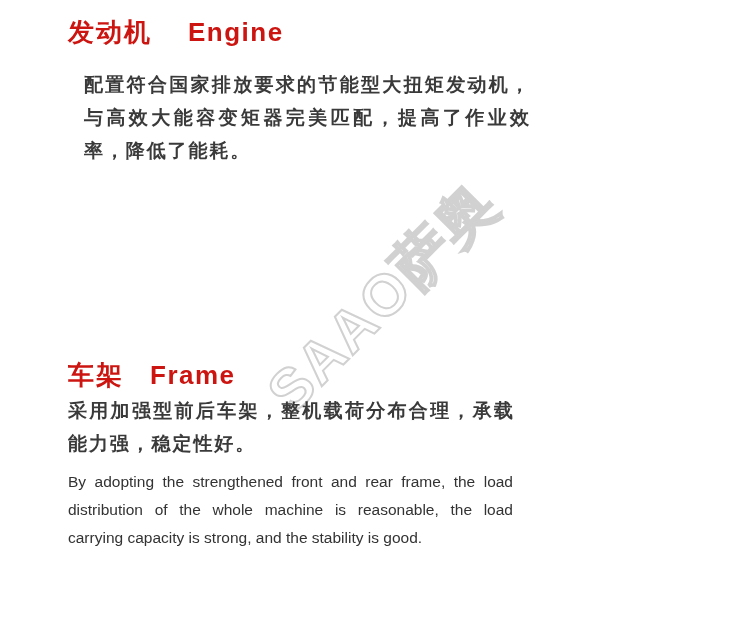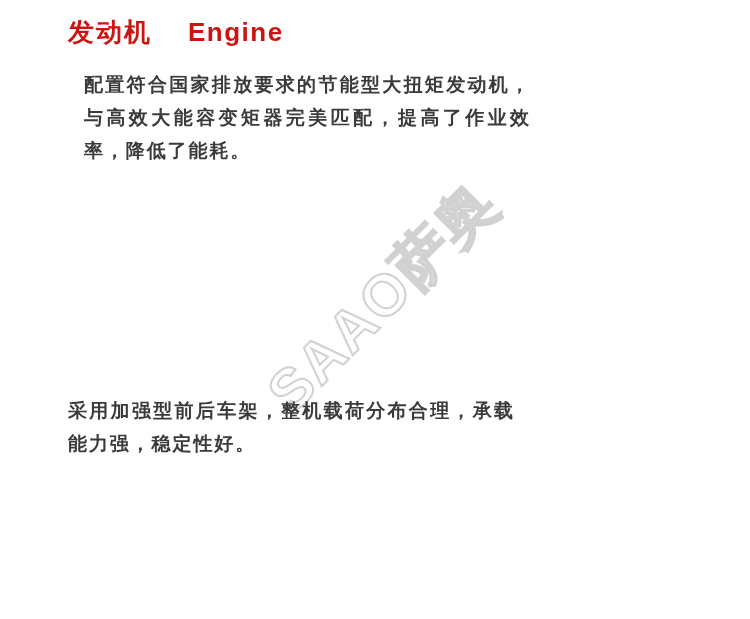--- a/index.html
+++ b/index.html
@@ -98,17 +98,21 @@
     <span class="watermark-text">SAAO萨奥</span>
   </div>
 
   <div class="section-heading" style="top:17px;">
     <span class="heading-cn">发动机</span><span class="heading-en h1-gap">Engine</span>
   </div>
 
   <p class="cn-para" style="top:52px; margin:16px;">配置符合国家排放要求的节能型大扭矩发动机，与高效大能容变矩器完美匹配，提高了作业效率，降低了能耗。</p>
 
 
+  <div class="section-heading" style="top:360px;">
+    <span class="heading-cn">车架</span><span class="heading-en h2-gap">Frame</span>
+  </div>
 
   <p class="cn-para" style="top:394px; margin:0;">采用加强型前后车架，整机载荷分布合理，承载能力强，稳定性好。</p>
 
+  <p class="en-para en-para-2" style="top:468px; margin:0;">By adopting the strengthened front and rear frame, the load distribution of the whole machine is reasonable, the load carrying capacity is strong, and the stability is good.</p>
 
 </div>
 
 </body></html>

